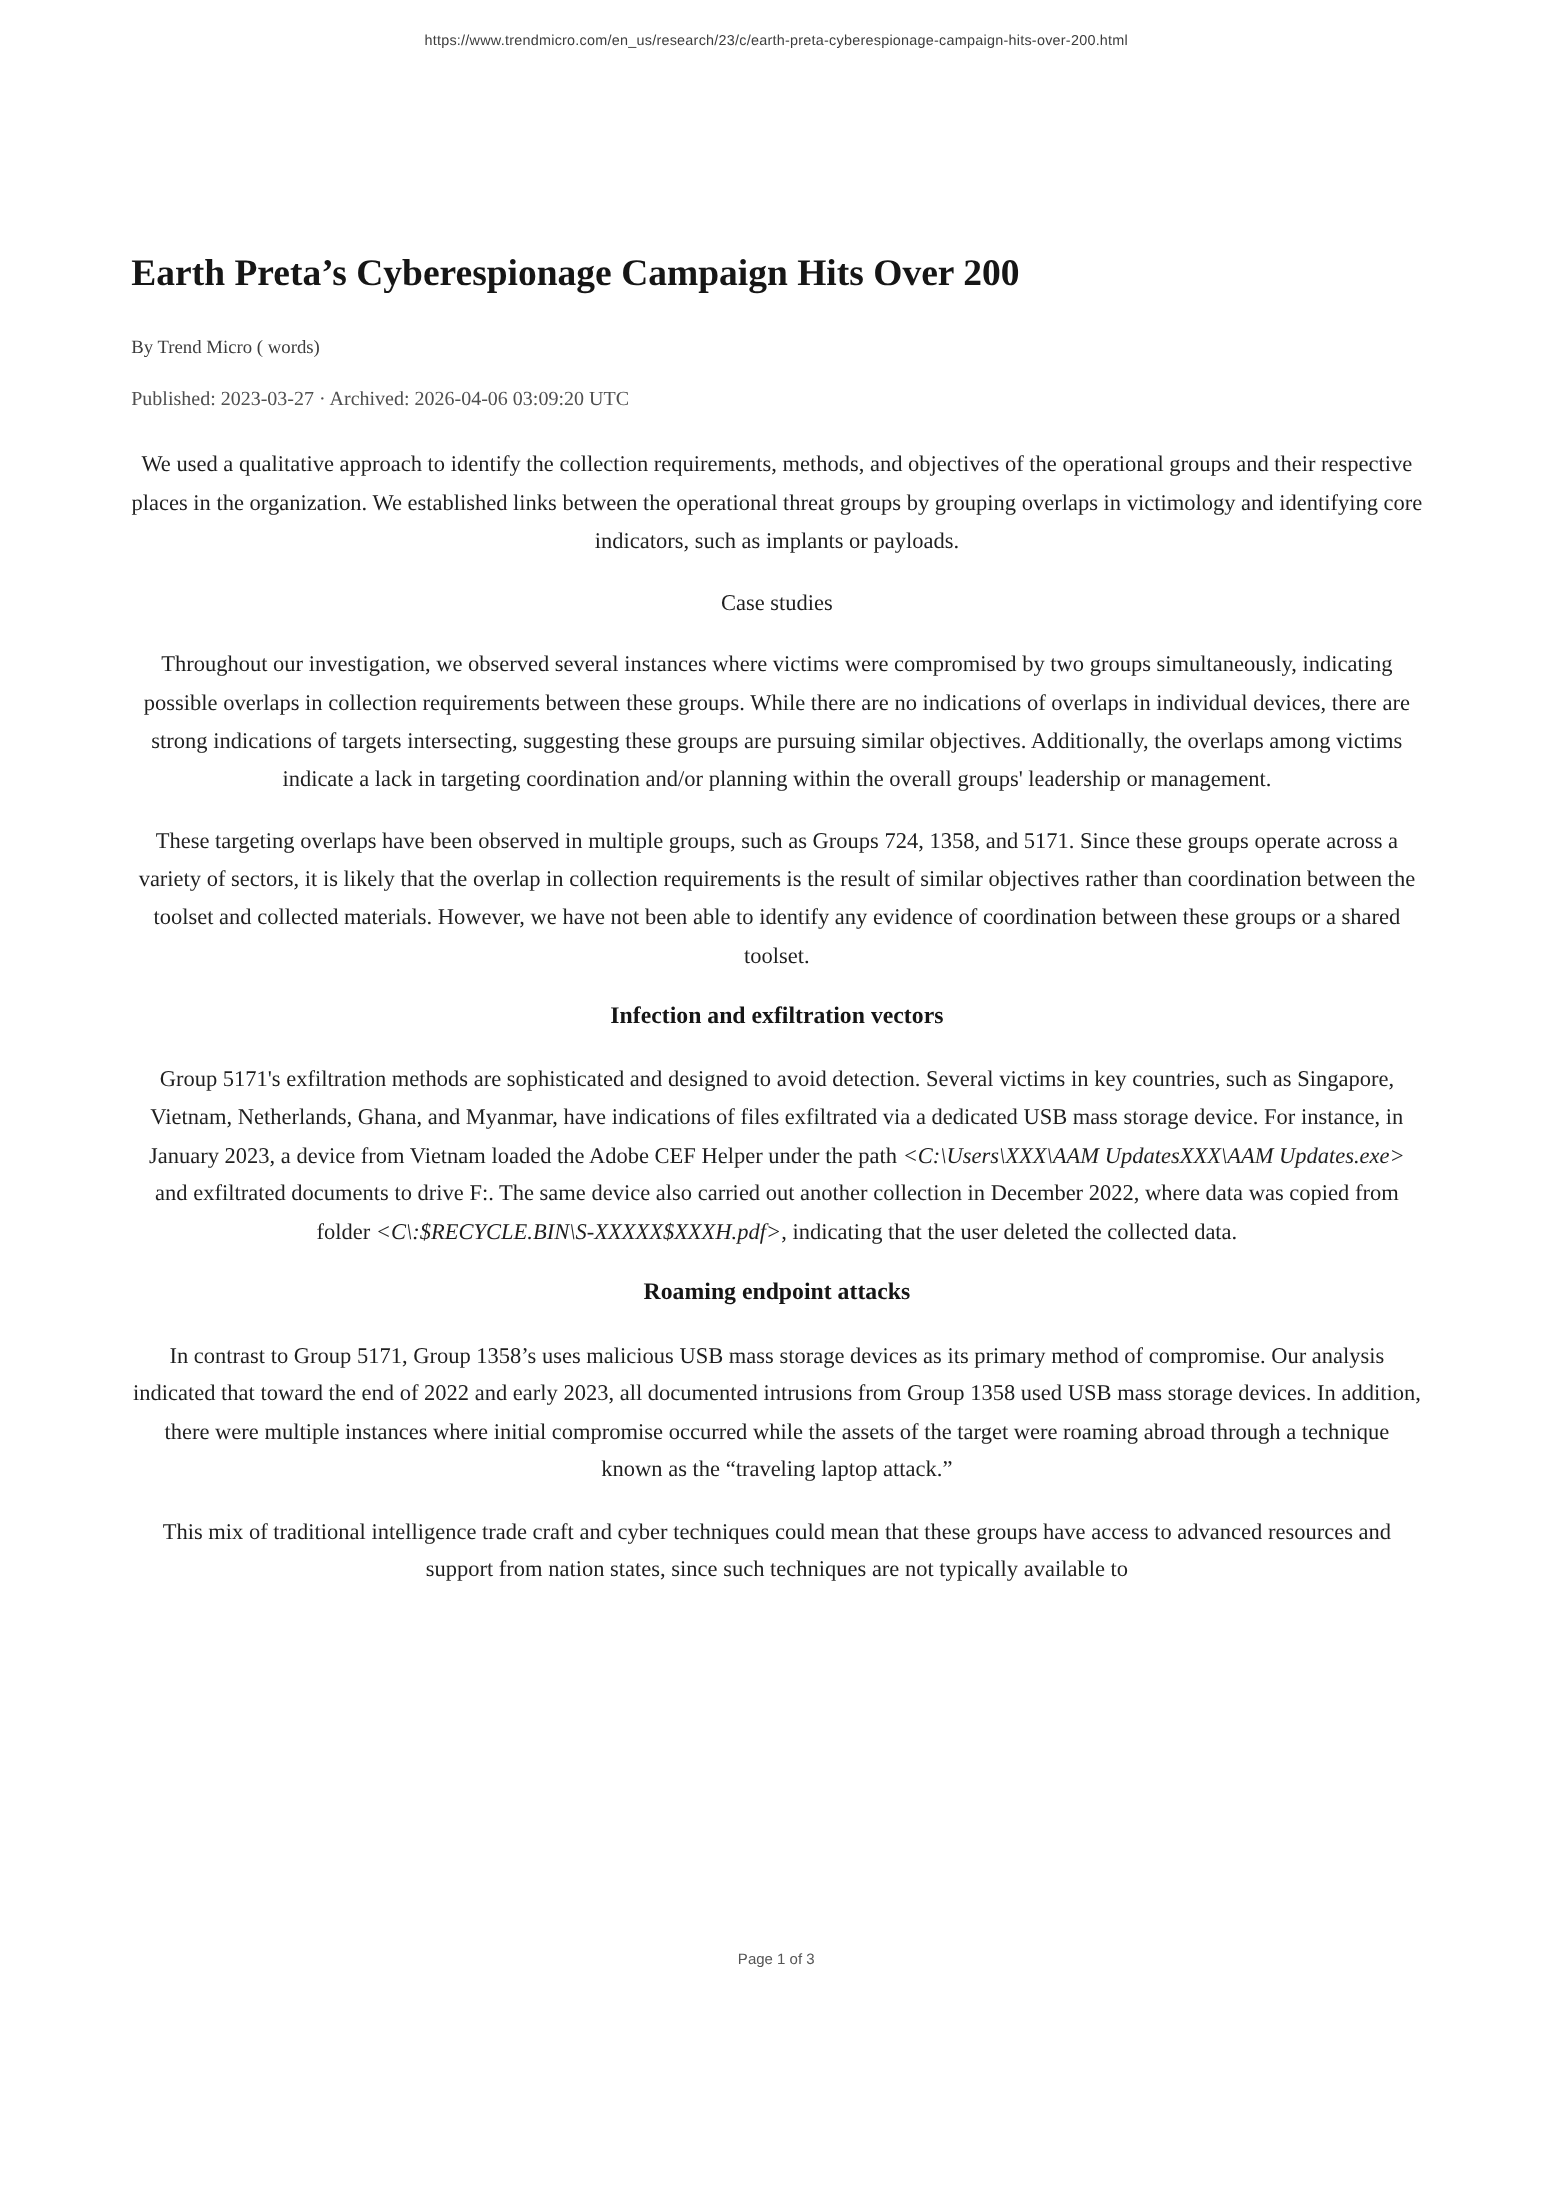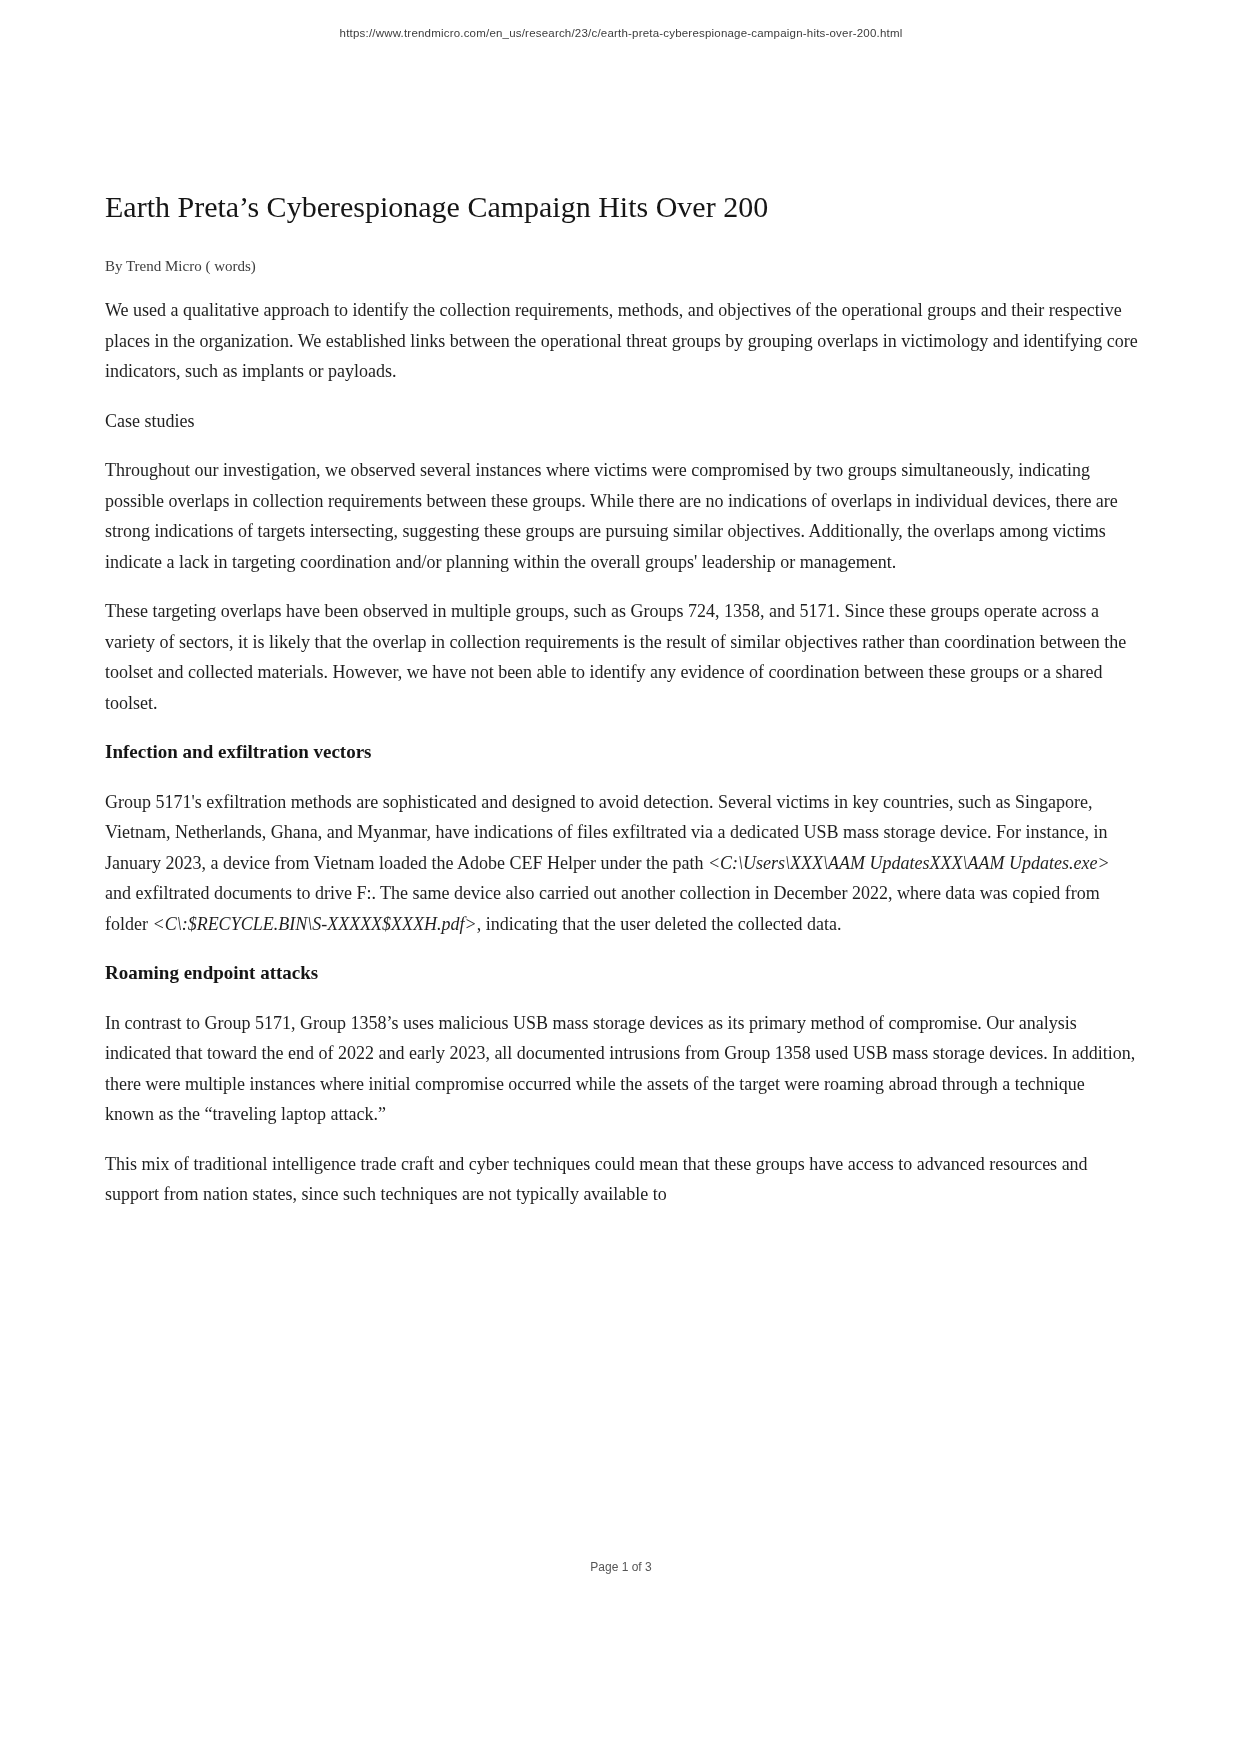--- a/index.html
+++ b/index.html
@@ -28,43 +28,44 @@
     letter-spacing: 0.2px;
     color: #3c3c3c;
   }
   .content {
     position: absolute;
     top: 183px;
     left: 105px;
     width: 1033px;
   }
   h1.title {
-    margin: 4px 0 26px 0;
+    margin: 16px 0 26px 0;
     font-size: 30px;
     line-height: 40px;
-    font-weight: normal;
+    font-weight: bold;
     color: #161616;
   }
   p.byline {
     margin: 0 0 16px 0;
     font-size: 15px;
     line-height: 26px;
     color: #3d3d3d;
   }
   p.meta {
     margin: 0 0 23px 0;
     font-size: 16px;
     line-height: 26px;
     color: #4f4f4f;
   }
   p.body, h3.section-heading {
     margin: 0 0 19px 0;
     font-size: 18px;
     line-height: 30.5px;
     color: #1f1f1f;
+    text-align: center;
   }
   h3.section-heading {
     font-size: 19px;
     font-weight: bold;
     color: #161616;
   }
   p.body em {
     font-style: italic;
   }
   .footer {
@@ -84,20 +85,21 @@
 <div class="page">
 
   <div class="url-header">https://www.trendmicro.com/en_us/research/23/c/earth-preta-cyberespionage-campaign-hits-over-200.html</div>
 
   <main class="content">
 
     <h1 class="title">Earth Preta’s Cyberespionage Campaign Hits Over 200</h1>
 
     <p class="byline">By Trend Micro ( words)</p>
 
+    <p class="meta">Published: 2023-03-27 · Archived: 2026-04-06 03:09:20 UTC</p>
 
     <p class="body">We used a qualitative approach to identify the collection requirements, methods, and objectives of the operational groups and their respective places in the organization. We established links between the operational threat groups by grouping overlaps in victimology and identifying core indicators, such as implants or payloads.</p>
 
     <p class="body">Case studies</p>
 
 
     <p class="body">Throughout our investigation, we observed several instances where victims were compromised by two groups simultaneously, indicating possible overlaps in collection requirements between these groups. While there are no indications of overlaps in individual devices, there are strong indications of targets intersecting, suggesting these groups are pursuing similar objectives. Additionally, the overlaps among victims indicate a lack in targeting coordination and/or planning within the overall groups' leadership or management.</p>
 
     <p class="body">These targeting overlaps have been observed in multiple groups, such as Groups 724, 1358, and 5171. Since these groups operate across a variety of sectors, it is likely that the overlap in collection requirements is the result of similar objectives rather than coordination between the toolset and collected materials. However, we have not been able to identify any evidence of coordination between these groups or a shared toolset.</p>
 

